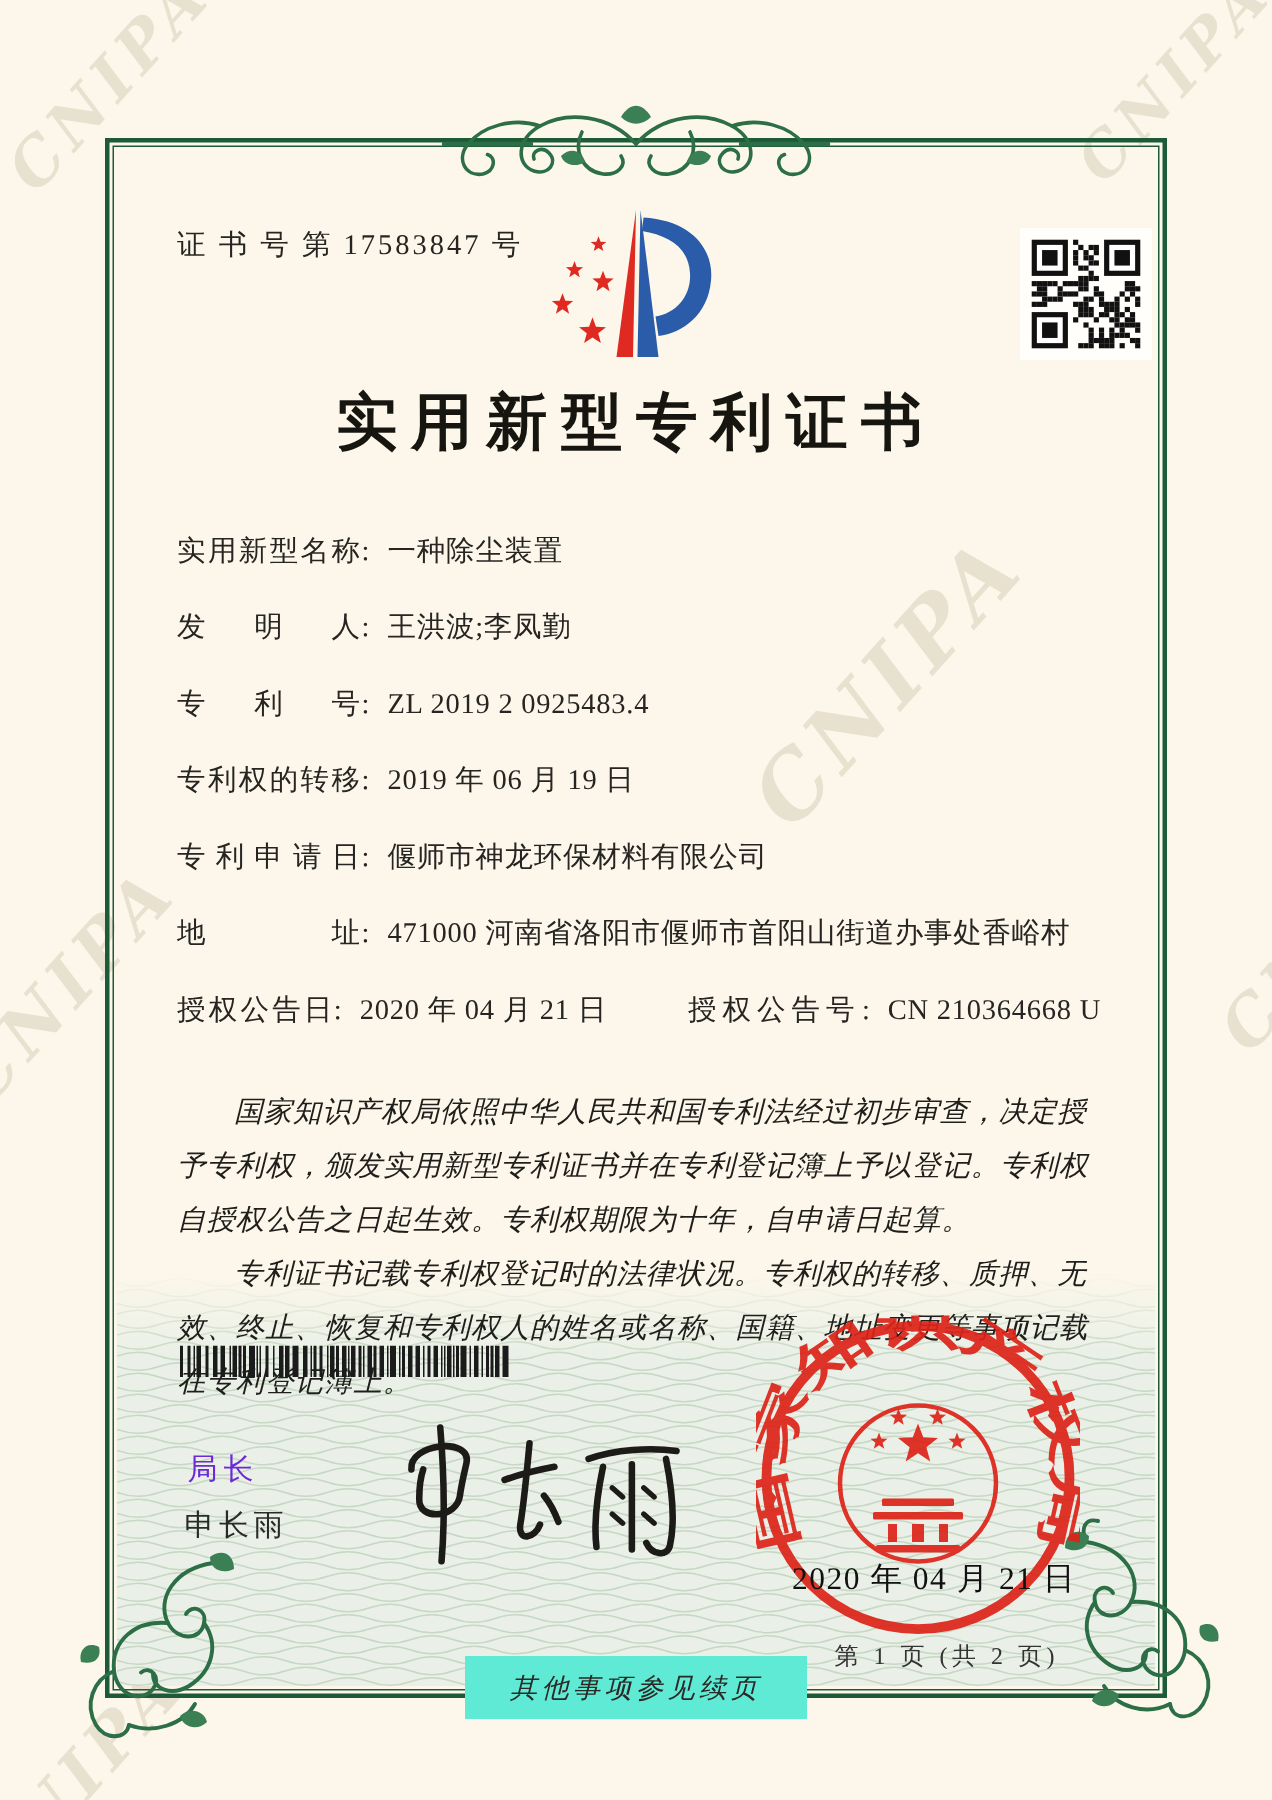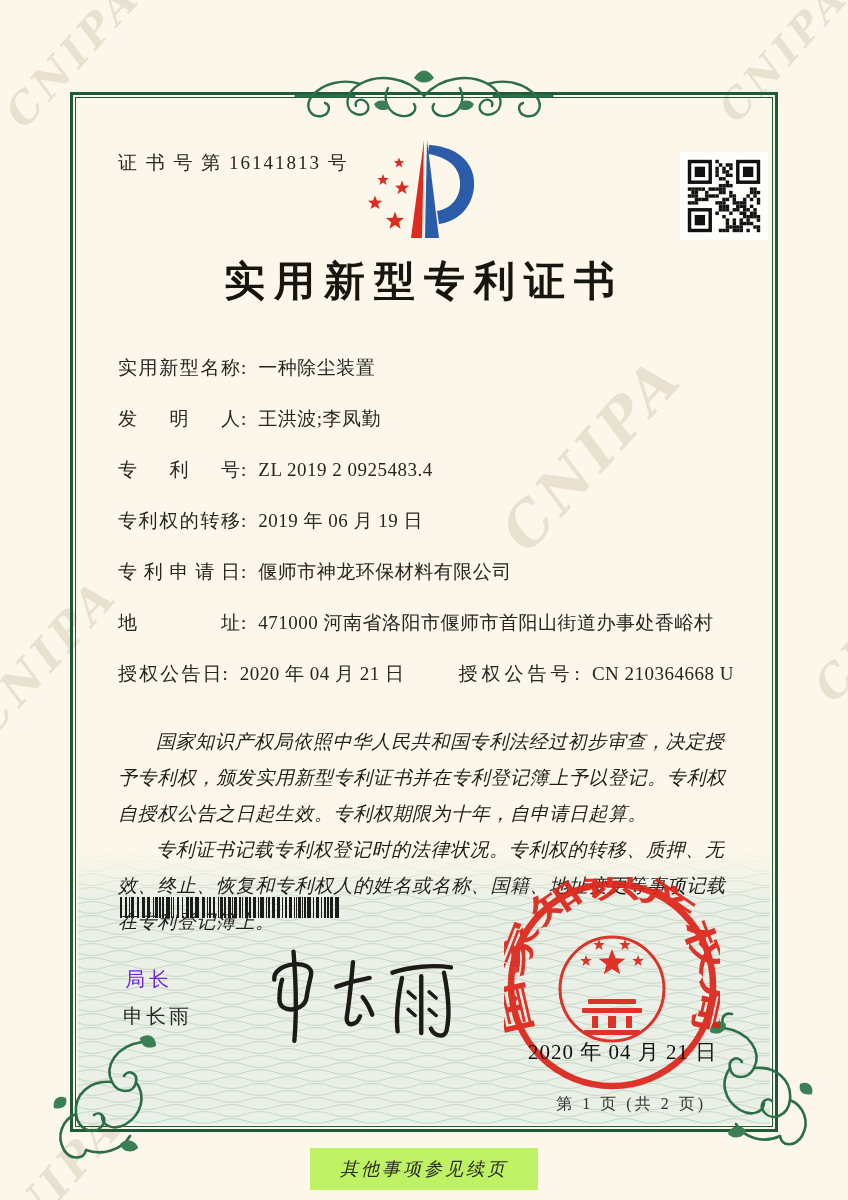--- a/index.html
+++ b/index.html
@@ -48,22 +48,22 @@
   }
   .body-text p { text-indent:2em; }
   .barcode { position:absolute; left:120px; top:897px; width:220px; height:21px; }
   .sig-title { position:absolute; left:125px; top:966px; font-family:"Liberation Sans","DejaVu Sans",sans-serif; font-size:20px; letter-spacing:4px; color:#6d28d9; }
   .sig-name  { position:absolute; left:123px; top:1003px; font-family:"Liberation Sans","DejaVu Sans",sans-serif; font-size:20px; letter-spacing:3px; color:#2a2a28; }
   .autograph { position:absolute; left:248px; top:942px; width:210px; height:105px; }
   .seal { position:absolute; left:504px; top:877px; width:216px; height:216px; opacity:0.92; }
   .seal-date { position:absolute; left:528px; top:1038px; width:192px; font-size:21px; letter-spacing:1px; color:#111; white-space:nowrap; }
   .page-no { position:absolute; left:70px; top:1094px; width:636px; text-align:right; font-size:16px; letter-spacing:3px; color:#333; }
   .foot-note {
-    position:absolute; left:424px; top:1148px; transform:translateX(-50%);
-    background:#bef264; padding:9px 30px; font-size:18px; font-style:italic; letter-spacing:3px; color:#2a2925;text-align:center;
+    position:absolute; left:424px; top:1104px; transform:translateX(-50%);
+    background:#5eead4; padding:9px 30px; font-size:18px; font-style:italic; letter-spacing:3px; color:#2a2925;text-align:center;
   }
   .flourish { position:absolute; pointer-events:none; }
 </style>
 </head>
 <body>
 
 <div class="page">
 
   <div class="wm" style="left:-16px; top:30px; font-size:42px;">CNIPA</div>
   <div class="wm" style="left:698px; top:28px; font-size:40px;">CNIPA</div>
@@ -164,21 +164,21 @@
         <path d="M96 18 C100 8 96 2 88 4"></path>
       </g>
       <g fill="#3b7f55">
         <path d="M94 14 C102 8 110 12 110 22 C102 26 94 22 94 14 Z"></path>
         <path d="M20 74 C12 70 6 76 8 84 C16 86 22 82 20 74 Z"></path>
         <path d="M74 120 C80 114 90 116 92 124 C86 130 76 128 74 120 Z"></path>
       </g>
     </g>
   </svg>
 
-  <div class="cert-no">证 书 号 第 16141813 号</div>
+  <div class="cert-no">证 书 号 第 17583847 号</div>
 
   <svg id="logo" class="logo" viewBox="0 0 130 112">
     <path d="M62 6 L49 104 L60 104 Z" fill="#de2a20"></path>
     <path d="M65 6 L63 104 L77 104 Z" fill="#2a5caa"></path>
     <path d="M67 11 C100 13 114 33 112 53 C110 76 93 88 77 90 L75 77 C89 75 99 63 98 48 C97 31 84 23 66 20 Z" fill="#2a5caa"></path>
     <g id="logo-stars" fill="#de2a20">
         <polygon points="37.0,23.5 38.4,27.1 42.2,27.3 39.2,29.7 40.2,33.4 37.0,31.3 33.8,33.4 34.8,29.7 31.8,27.3 35.6,27.1"></polygon>
         <polygon points="21.0,40.0 22.5,44.0 26.7,44.1 23.4,46.8 24.5,50.9 21.0,48.5 17.5,50.9 18.6,46.8 15.3,44.1 19.5,44.0"></polygon>
         <polygon points="40.0,46.5 41.9,51.5 47.1,51.7 43.0,55.0 44.4,60.1 40.0,57.1 35.6,60.1 37.0,55.0 32.9,51.7 38.1,51.5"></polygon>
         <polygon points="13.0,61.5 14.9,66.5 20.1,66.7 16.0,70.0 17.4,75.1 13.0,72.2 8.6,75.1 10.0,70.0 5.9,66.7 11.1,66.5"></polygon>

